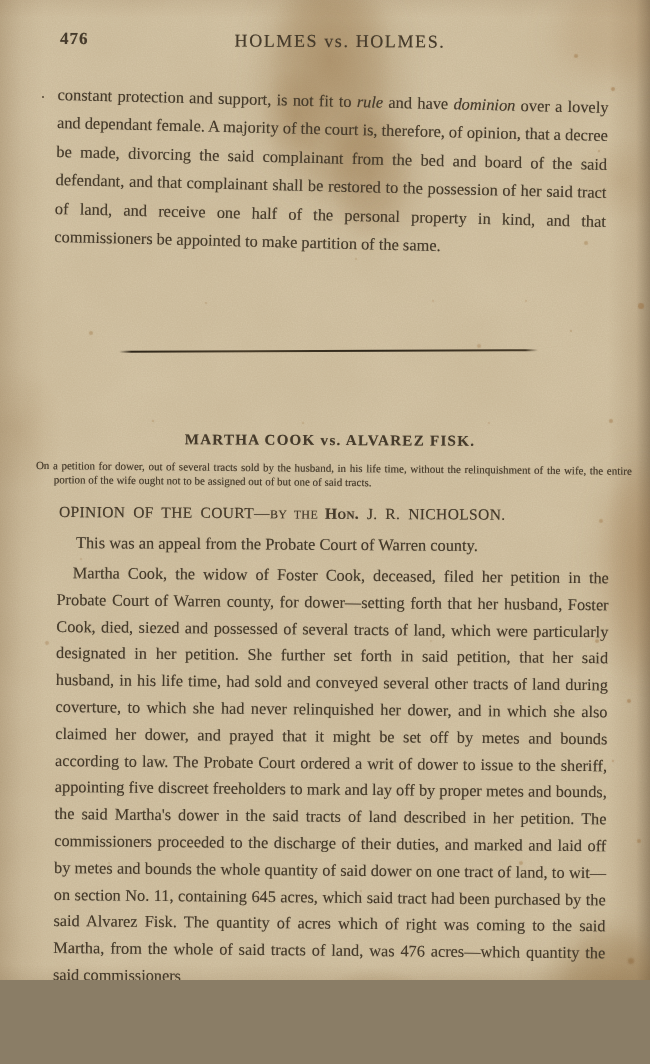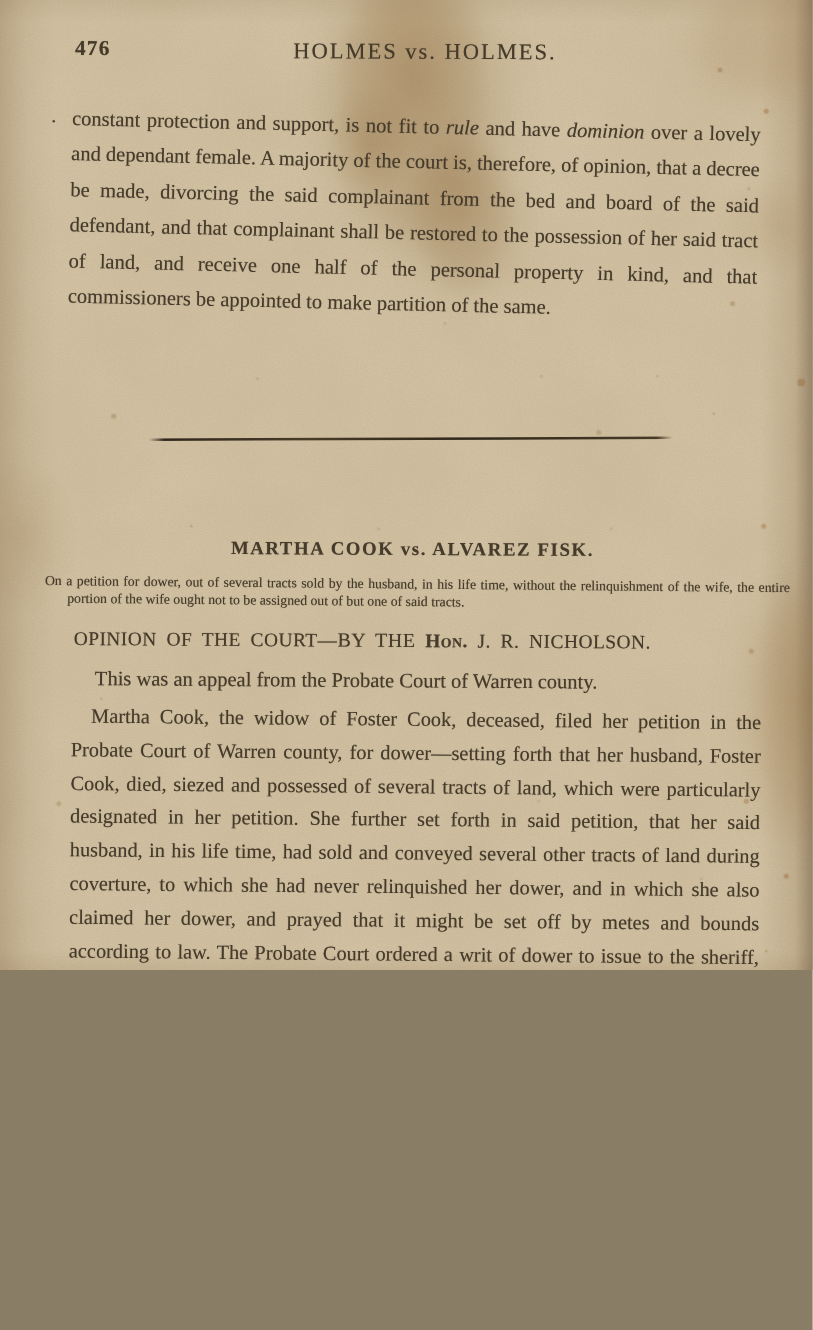--- a/index.html
+++ b/index.html
@@ -1,17 +1,17 @@
 <!DOCTYPE html>
 <html><head>
 <meta charset="utf-8">
 <style>
   html,body { margin:0; padding:0; background:#8a7d66; }
   .page {
-    position:relative; width:650px; height:776px; overflow:hidden;
+    position:relative; width:650px; height:980px; overflow:hidden;
     font-family:"Liberation Serif", serif;
     background:
       radial-gradient(ellipse 90px 150px at 330px 60px,  rgba(146,108,62,.30), transparent 70%),
       radial-gradient(ellipse 60px 100px at 370px 170px, rgba(146,108,62,.20), transparent 70%),
       radial-gradient(ellipse 50px 70px  at 295px 115px, rgba(146,108,62,.22), transparent 70%),
       radial-gradient(ellipse 130px 55px at 455px 1035px, rgba(118,84,44,.50), transparent 72%),
       radial-gradient(ellipse 80px 45px  at 375px 1000px, rgba(130,95,50,.30), transparent 72%),
       radial-gradient(ellipse 70px 90px  at 610px 990px, rgba(140,104,58,.28), transparent 72%),
       radial-gradient(ellipse 60px 130px at 640px 560px, rgba(150,113,66,.22), transparent 72%),
       radial-gradient(ellipse 70px 60px  at 620px 180px, rgba(150,113,66,.16), transparent 72%),
@@ -60,21 +60,21 @@
   .divider { position:absolute; left:119px; top:350px; width:419px; height:2px; border-radius:2px;
     transform:rotate(-.2deg);
     background:linear-gradient(to right, rgba(47,39,26,0), #2f271a 3%, #473b28 30%, #2f271a 60%, #473b28 97%, rgba(47,39,26,0)); }
   .case-title { left:30px; right:20px; top:432px; text-align:center; font-size:15px; font-weight:bold;
     letter-spacing:1.3px; transform:rotate(.3deg); }
   .headnote { left:36px; top:459px; width:578px; font-size:11px; line-height:13.6px; text-align:justify;
     padding-left:18px; text-indent:-18px; transform:rotate(.55deg); transform-origin:0 0; }
   .opinion-heading { left:59px; top:503px; width:535px; font-size:15.5px; white-space:nowrap;
     letter-spacing:.4px; word-spacing:3.5px; transform:rotate(.35deg); transform-origin:0 0; }
   .opinion-heading .lg { font-size:15.5px; }
-  .opinion-heading .sm { font-size:16px; }
+  .opinion-heading .sm { font-size:12px; }
   .opinion-heading .sc { font-size:15.5px; font-variant:small-caps;font-weight:bold; }
   .appeal { left:60px; top:533px; width:548px; font-size:16.4px; text-indent:16px;
     transform:rotate(.4deg); transform-origin:0 0; }
   .main { left:57px; top:560px; width:552px; font-size:16.3px; line-height:26.8px; text-align:justify;
     text-indent:16px; transform:rotate(.55deg); transform-origin:0 0; }
 </style>
 </head>
 <body>
 
 <div class="page">

